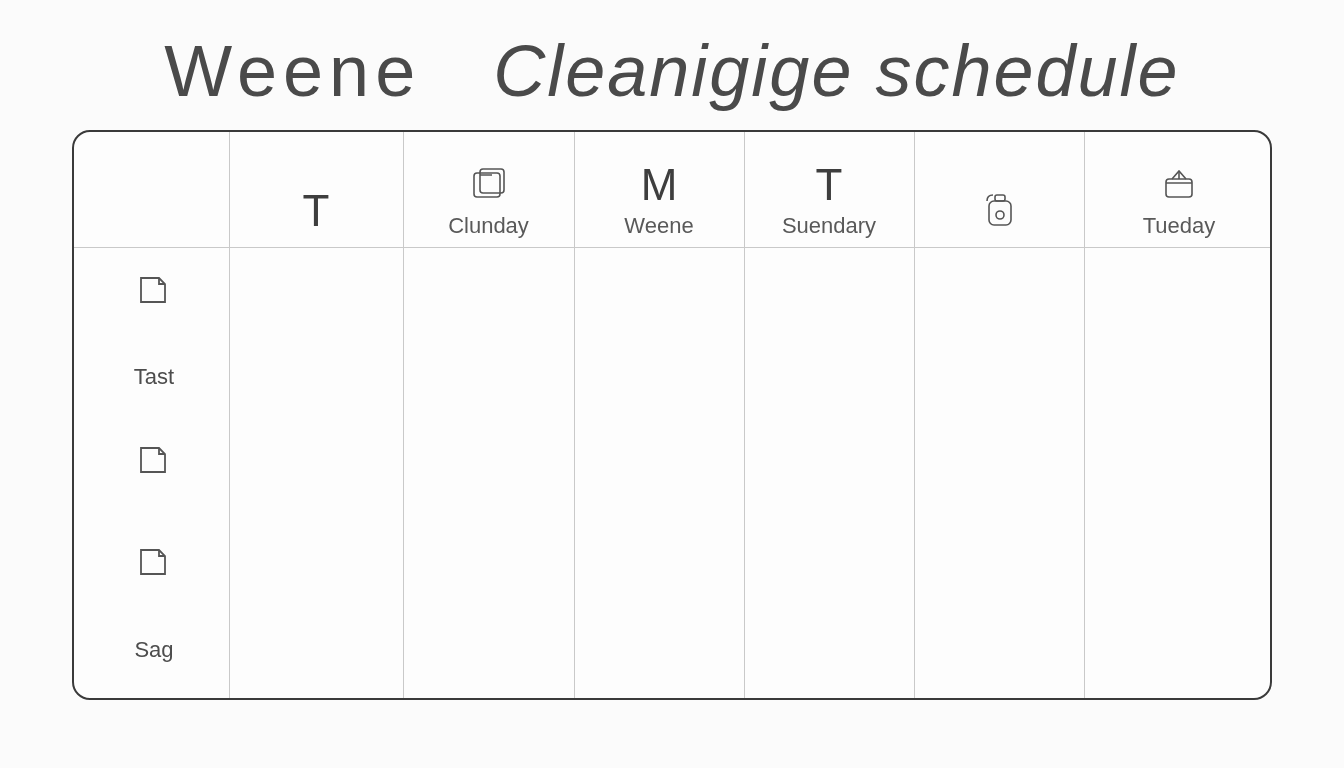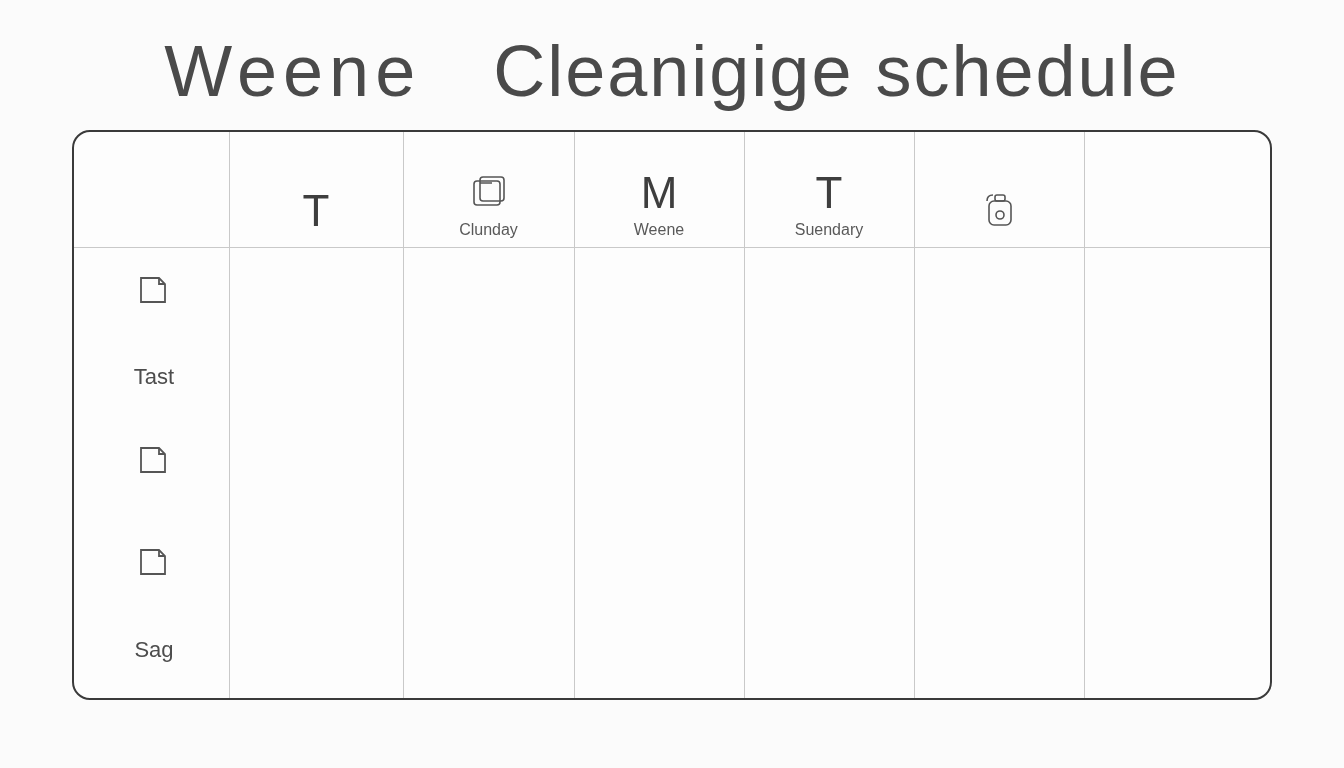--- a/index.html
+++ b/index.html
@@ -24,20 +24,21 @@
     font-weight: 400;
     margin-bottom: 18px;
   }
   .title .light {
     font-weight: 300;
     letter-spacing: 6px;
   }
   .title .heavy {
     font-weight: 500;
     letter-spacing: 2px;
+    font-style: italic;
   }
 
   .grid {
     position: relative;
     margin: 0 auto;
     width: 1200px;
     height: 570px;
     border: 2px solid #3a3a3a;
     border-radius: 18px;
     background: #fdfdfd;
@@ -81,21 +82,21 @@
     padding-bottom: 8px;
     gap: 6px;
   }
   .colhead .letter {
     font-size: 44px;
     font-weight: 400;
     color: #3e3e3e;
     line-height: 1;
   }
   .colhead .daylabel {
-    font-size: 16px;
+    font-size: 22px;
     color: #595959;
     font-weight: 300;
   }
   .colhead svg {
     stroke: #555;
     fill: none;
     stroke-width: 1.6;
   }
 
   .c1 { left: 155px; width: 174px; }
@@ -180,20 +181,31 @@
         <svg width="40" height="40" viewBox="0 0 40 40">
           <rect x="10" y="12" width="22" height="24" rx="5"></rect>
           <rect x="16" y="6" width="10" height="6" rx="2"></rect>
           <path d="M14 6 q-6 0 -6 6"></path>
           <circle cx="21" cy="26" r="4"></circle>
         </svg>
       </span>
       <span class="daylabel"></span>
     </div>
 
+    <div class="colhead c6">
+      <span>
+        <svg width="42" height="38" viewBox="0 0 42 38">
+          <rect x="8" y="14" width="26" height="18" rx="3"></rect>
+          <path d="M8 18 h26"></path>
+          <path d="M14 14 l7 -8 l7 8"></path>
+          <path d="M21 6 v8"></path>
+        </svg>
+      </span>
+      <span class="daylabel">Tueday</span>
+    </div>
 
     <div class="rowitem" style="top:140px">
       <span>
         <svg width="36" height="36" viewBox="0 0 36 36">
           <path d="M6 6 h18 l6 6 v18 h-24 z"></path>
           <path d="M24 6 v6 h6"></path>
         </svg>
       </span>
     </div>
 

